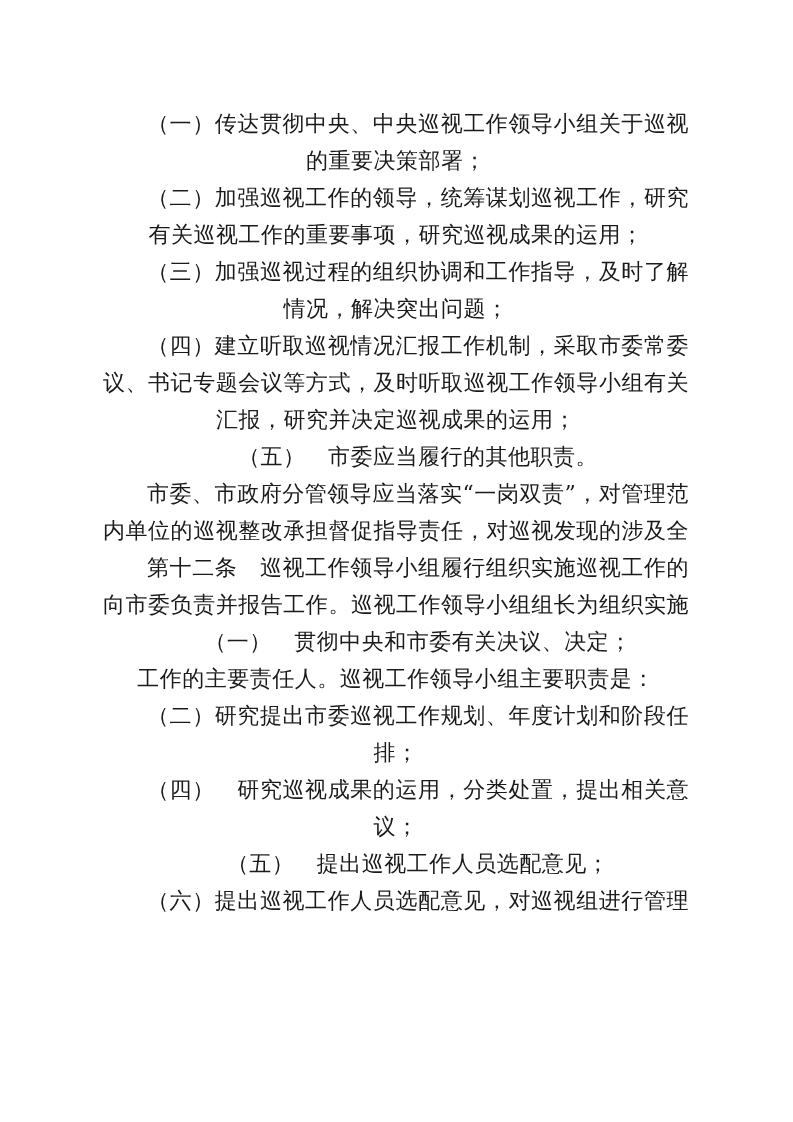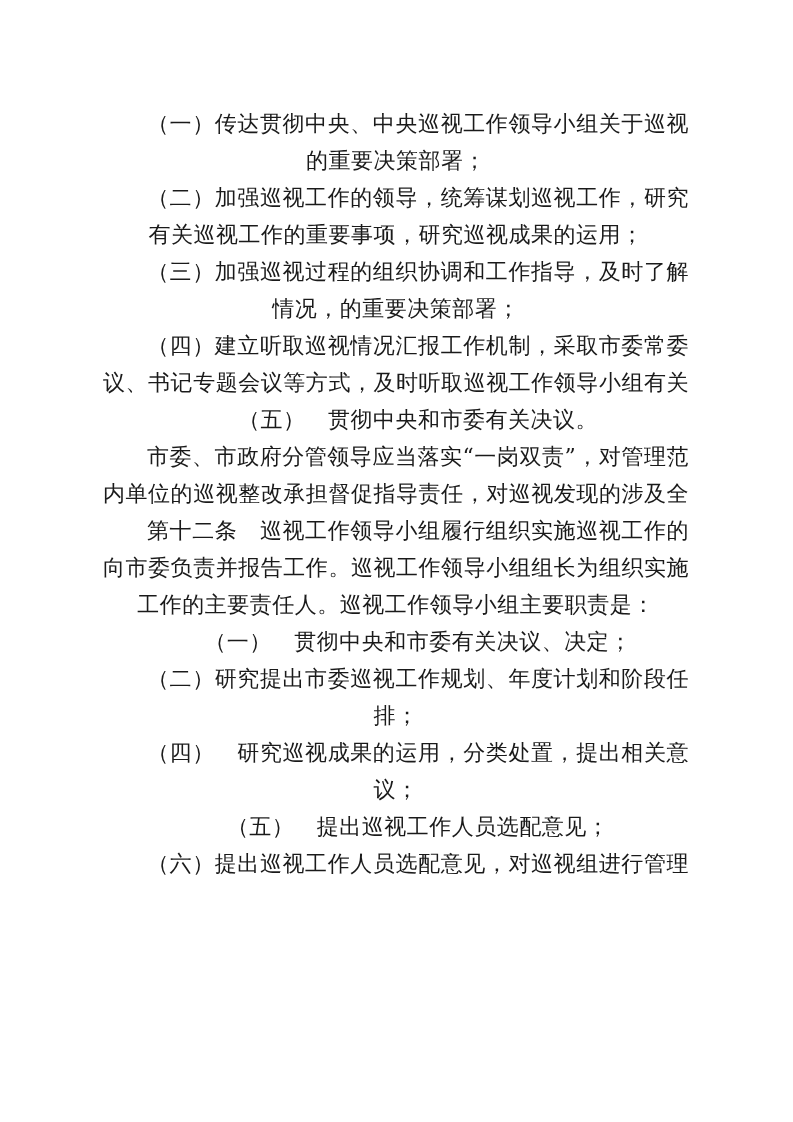--- a/index.html
+++ b/index.html
@@ -43,30 +43,31 @@
 </head>
 <body>
 
 <div class="page" style="background: rgb(255, 255, 255);">
   <div class="doc-body" style="color: rgb(26, 26, 26);">
       <div class="line indent justify">（一）传达贯彻中央、中央巡视工作领导小组关于巡视工作</div>
       <div class="line">的重要决策部署；</div>
       <div class="line indent justify">（二）加强巡视工作的领导，统筹谋划巡视工作，研究决定</div>
       <div class="line">有关巡视工作的重要事项，研究巡视成果的运用；</div>
       <div class="line indent justify">（三）加强巡视过程的组织协调和工作指导，及时了解进展</div>
-      <div class="line">情况，的重要决策部署；</div>
+      <div class="line">情况，解决突出问题；</div>
       <div class="line indent justify">（四）建立听取巡视情况汇报工作机制，采取市委常委会会</div>
       <div class="line justify">议、书记专题会议等方式，及时听取巡视工作领导小组有关情况</div>
-      <div class="line indent">（五）　贯彻中央和市委有关决议。</div>
+      <div class="line">汇报，研究并决定巡视成果的运用；</div>
+      <div class="line indent">（五）　市委应当履行的其他职责。</div>
       <div class="line indent justify">市委、市政府分管领导应当落实“一岗双责”，对管理范围</div>
       <div class="line justify">内单位的巡视整改承担督促指导责任，对巡视发现的涉及全市共</div>
       <div class="line indent justify">第十二条　巡视工作领导小组履行组织实施巡视工作的职责，</div>
       <div class="line justify">向市委负责并报告工作。巡视工作领导小组组长为组织实施巡视</div>
+      <div class="line indent">（一）　贯彻中央和市委有关决议、决定；</div>
       <div class="line">工作的主要责任人。巡视工作领导小组主要职责是：</div>
-      <div class="line indent">（一）　贯彻中央和市委有关决议、决定；</div>
       <div class="line indent justify">（二）研究提出市委巡视工作规划、年度计划和阶段任务安</div>
       <div class="line">排；</div>
       <div class="line indent justify">（四）　研究巡视成果的运用，分类处置，提出相关意见和建</div>
       <div class="line">议；</div>
       <div class="line indent">（五）　提出巡视工作人员选配意见；</div>
       <div class="line indent justify">（六）提出巡视工作人员选配意见，对巡视组进行管理和监</div>
     </div>
 </div>
 
 </body></html>

